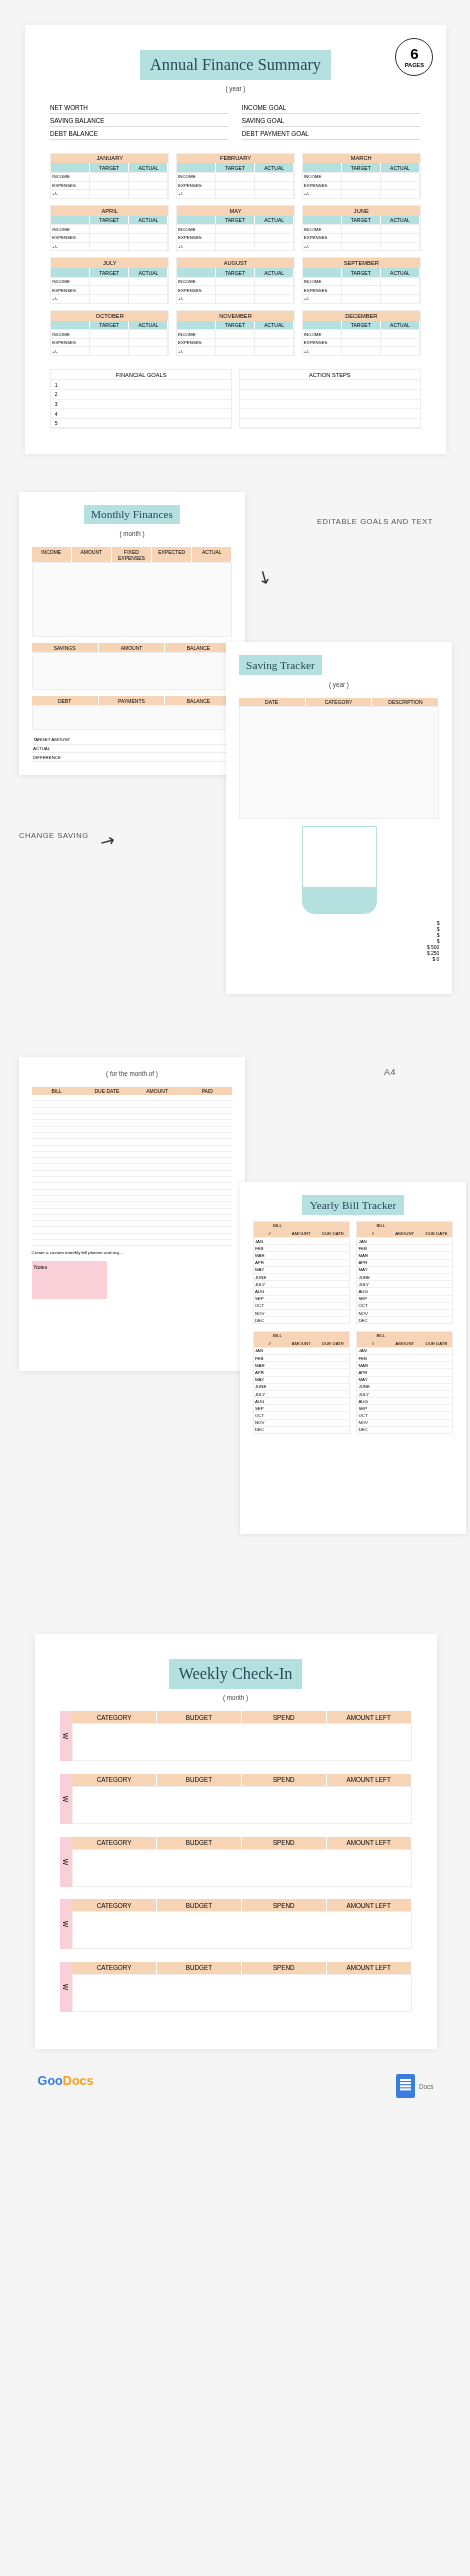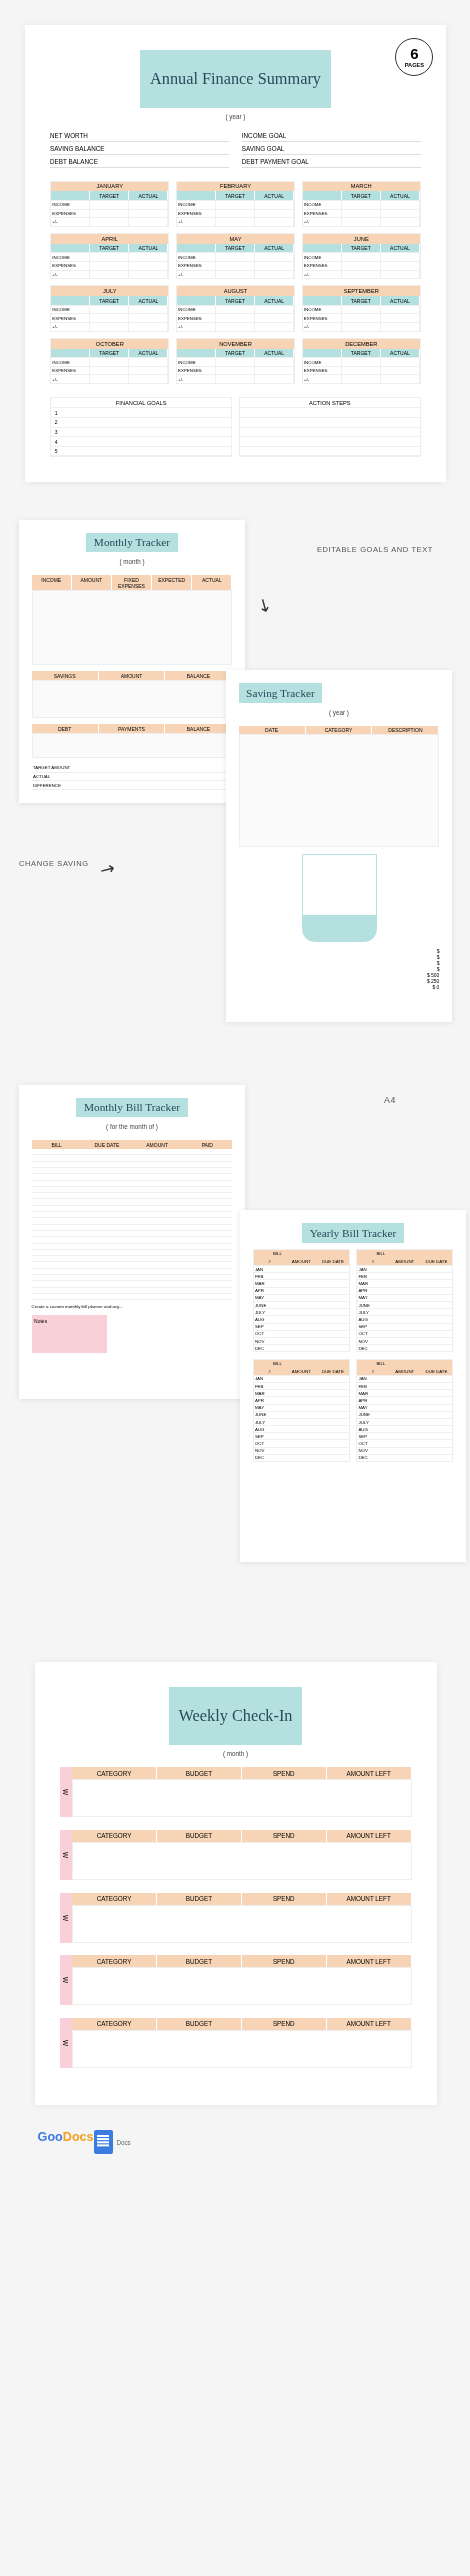--- a/index.html
+++ b/index.html
@@ -2,21 +2,21 @@
 <html style="font-size:10px"><head>
 <meta charset="utf-8">
 <style>
 * { box-sizing: border-box; margin: 0; padding: 0; }
 body { font-family: Arial, sans-serif; background: #f5f5f5; width: 471px; margin: 0 auto; }
 .page { background: #fff; box-shadow: 0 1.3px 7.5px rgba(0,0,0,0.08); margin: 25px auto; padding: 25px; position: relative; }
 .page1 { width: 421px; }
 .badge { position: absolute; top: 12.6px; right: 12.6px; background: #fff; border: 1.3px solid #333; border-radius: 50%; width: 38px; height: 38px; display: flex; flex-direction: column; align-items: center; justify-content: center; font-weight: bold; }
 .badge-num { font-size: 15px; }
 .badge-txt { font-size: 5.7px; }
-.title-bar { background: #b5e0e0; padding: 19px 10px; display: inline-block; font-size: 16.3px; font-family: Georgia, serif; color: #2a4a5a; margin-bottom: 5px; }
+.title-bar { background: #b5e0e0; padding: 5px 10px; display: inline-block; font-size: 16.3px; font-family: Georgia, serif; color: #2a4a5a; margin-bottom: 5px; }
 .subtitle { text-align: center; font-size: 6.3px; color: #444; margin-bottom: 10px; }
 .kv-grid { display: grid; grid-template-columns: 1fr 1fr; gap: 1.3px 12.6px; font-size: 6.3px; margin-bottom: 12.6px; }
 .kv-row { display: flex; justify-content: space-between; border-bottom: 0.6px solid #ddd; padding: 1.9px 0; }
 .months { display: grid; grid-template-columns: repeat(3, 1fr); gap: 6.3px; margin-bottom: 12.6px; }
 .month-card { border: 0.6px solid #eee; }
 .month-head { background: #f7d4b5; text-align: center; font-size: 5.7px; padding: 1.9px; }
 .month-sub { display: grid; grid-template-columns: 1fr 1fr 1fr; font-size: 5px; background: #b5e0e0; }
 .month-sub div { padding: 1.3px; text-align: center; border-right: 0.6px solid #fff; }
 .month-row { display: grid; grid-template-columns: 1fr 1fr 1fr; font-size: 4.4px; }
 .month-row div { padding: 1.3px; border-top: 0.6px solid #eee; border-right: 0.6px solid #eee; }
@@ -44,21 +44,21 @@
 .yearly-h div { flex: 1; padding: 1.3px; text-align: center; }
 .yearly-r { display: flex; border-top: 0.6px solid #f0f0f0; }
 .yearly-r div { flex: 1; padding: 0.6px 1.3px; }
 .page5 { width: 402px; }
 .weekly-row { margin-bottom: 12.6px; display: flex; }
 .weekly-tab { width: 12.6px; background: #f9d0d8; font-size: 6.3px; display: flex; align-items: center; justify-content: center; writing-mode: vertical-rl; }
 .weekly-tbl { flex: 1; }
 .weekly-head { display: flex; background: #f7d4b5; font-size: 6.3px; }
 .weekly-head div { flex: 1; padding: 2.5px; text-align: center; border-right: 0.6px solid #fff; }
 .weekly-body { height: 38px; border: 0.6px solid #eee; }
-.footer { width: 421px; margin: 25px auto; display: flex; justify-content: flex-start; padding: 0 12.6px; }
+.footer { width: 421px; margin: 25px auto; display: flex; justify-content: space-between; padding: 0 12.6px; }
 .logo { font-size: 12.6px; font-weight: bold; }
 .logo .g1 { color: #3a7ce0; }
 .logo .g2 { color: #f4a020; }
 .docs-icon { width: 19px; height: 24px; background: #3a7ce0; border-radius: 1.9px; position: relative; }
 .docs-icon::before { content: ""; position: absolute; top: 5px; left: 3.8px; right: 3.8px; height: 1.3px; background: #fff; box-shadow: 0 3.1px 0 #fff, 0 6.3px 0 #fff, 0 9.4px 0 #fff; }
 </style>
 </head>
 <body>
 
 <div class="page page1">
@@ -391,21 +391,21 @@
           <div class="goals-row">&nbsp;</div>
           <div class="goals-row">&nbsp;</div>
           <div class="goals-row">&nbsp;</div>
         </div>
     </div>
   </div>
 </div>
 
 <div class="section2">
   <div class="mini-page" style="top:12.6px;left:19px">
-    <div style="text-align:center"><div class="mini-title">Monthly Tracker</div></div>
+    <div style="text-align:center"><div class="mini-title">Monthly Finances</div></div>
     <div class="subtitle">( month )</div>
     <div class="tbl-head" id="mh1">
         <div>INCOME</div>
         <div>AMOUNT</div>
         <div>FIXED EXPENSES</div>
         <div>EXPECTED</div>
         <div>ACTUAL</div>
       </div>
     <div class="tbl-body"></div>
     <div class="tbl-head" style="margin-top:6.3px" id="mh2">
@@ -448,21 +448,20 @@
         <div>$ 0</div>
       </div>
   </div>
   <div class="feature-label" style="top:352px;left:19px">CHANGE SAVING</div>
   <div class="arrow" style="top:352px;left:100px;transform:rotate(30deg)">↗</div>
 </div>
 
 <div class="section3">
   <div class="feature-label" style="top:22px;right:75px;font-size:8.8px">A4</div>
   <div class="mini-page" style="top:12.6px;left:19px;height:314px">
-    <div style="text-align:center"><div class="mini-title">Monthly Bill Tracker</div></div>
     <div class="subtitle">( for the month of )</div>
     <div class="bill-head" id="bh1">
         <div>BILL</div>
         <div>DUE DATE</div>
         <div>AMOUNT</div>
         <div>PAID</div>
       </div>
     <div id="bill-lines">
         <div class="line-row"></div>
         <div class="line-row"></div>

